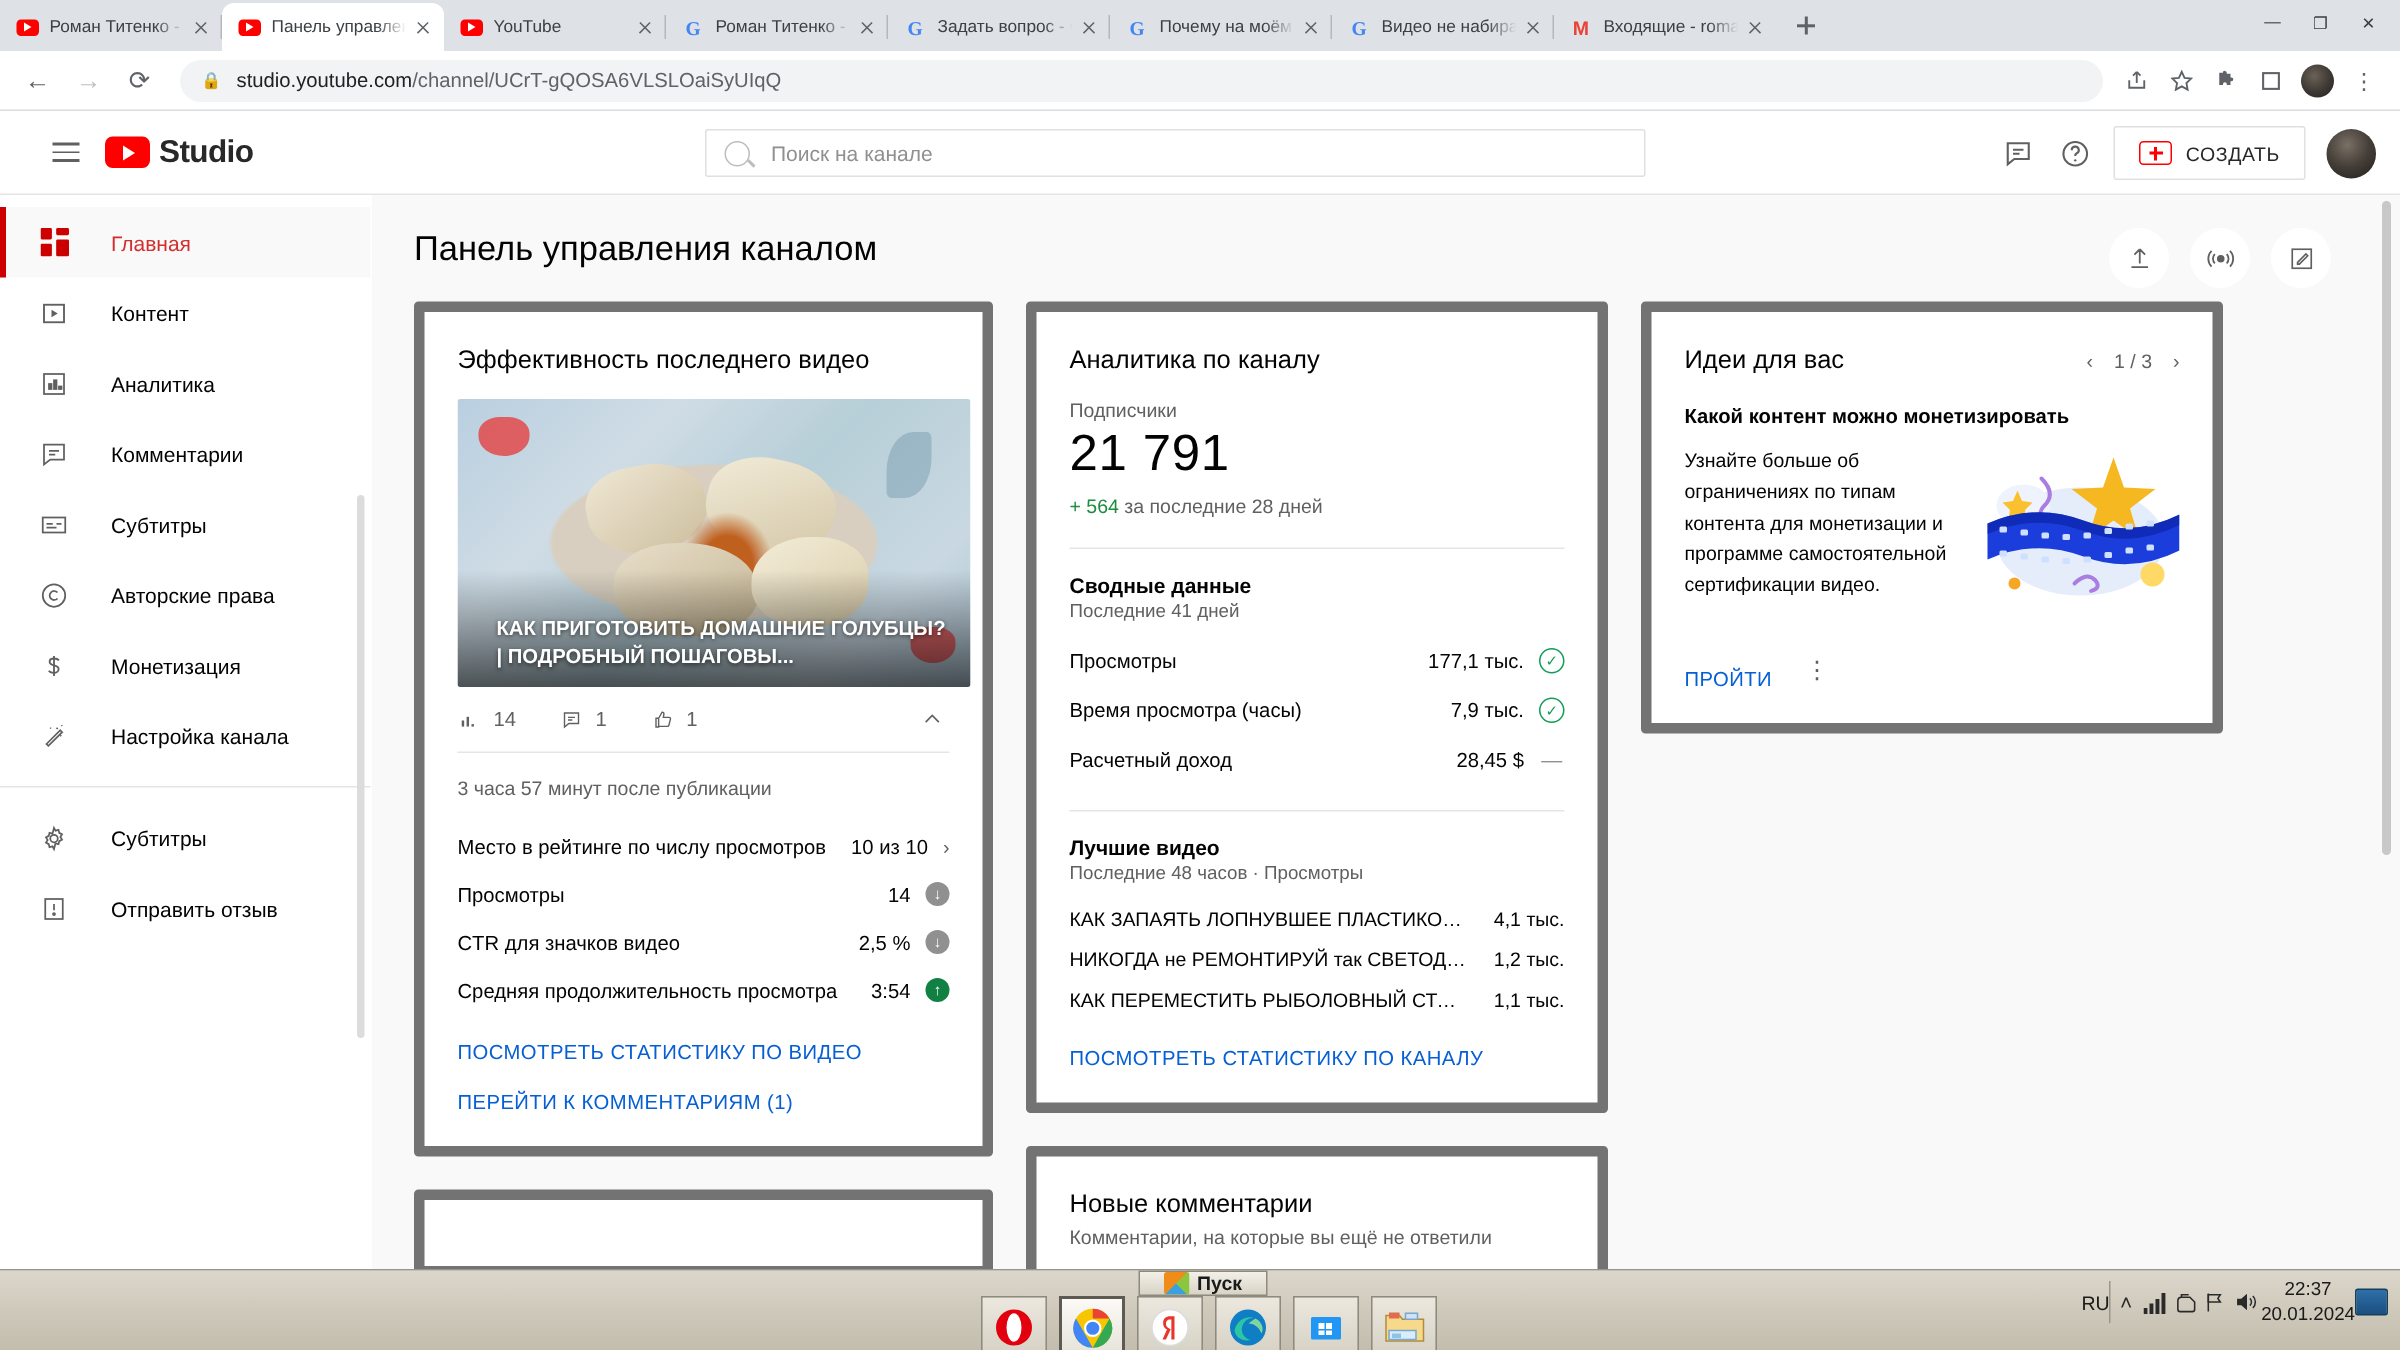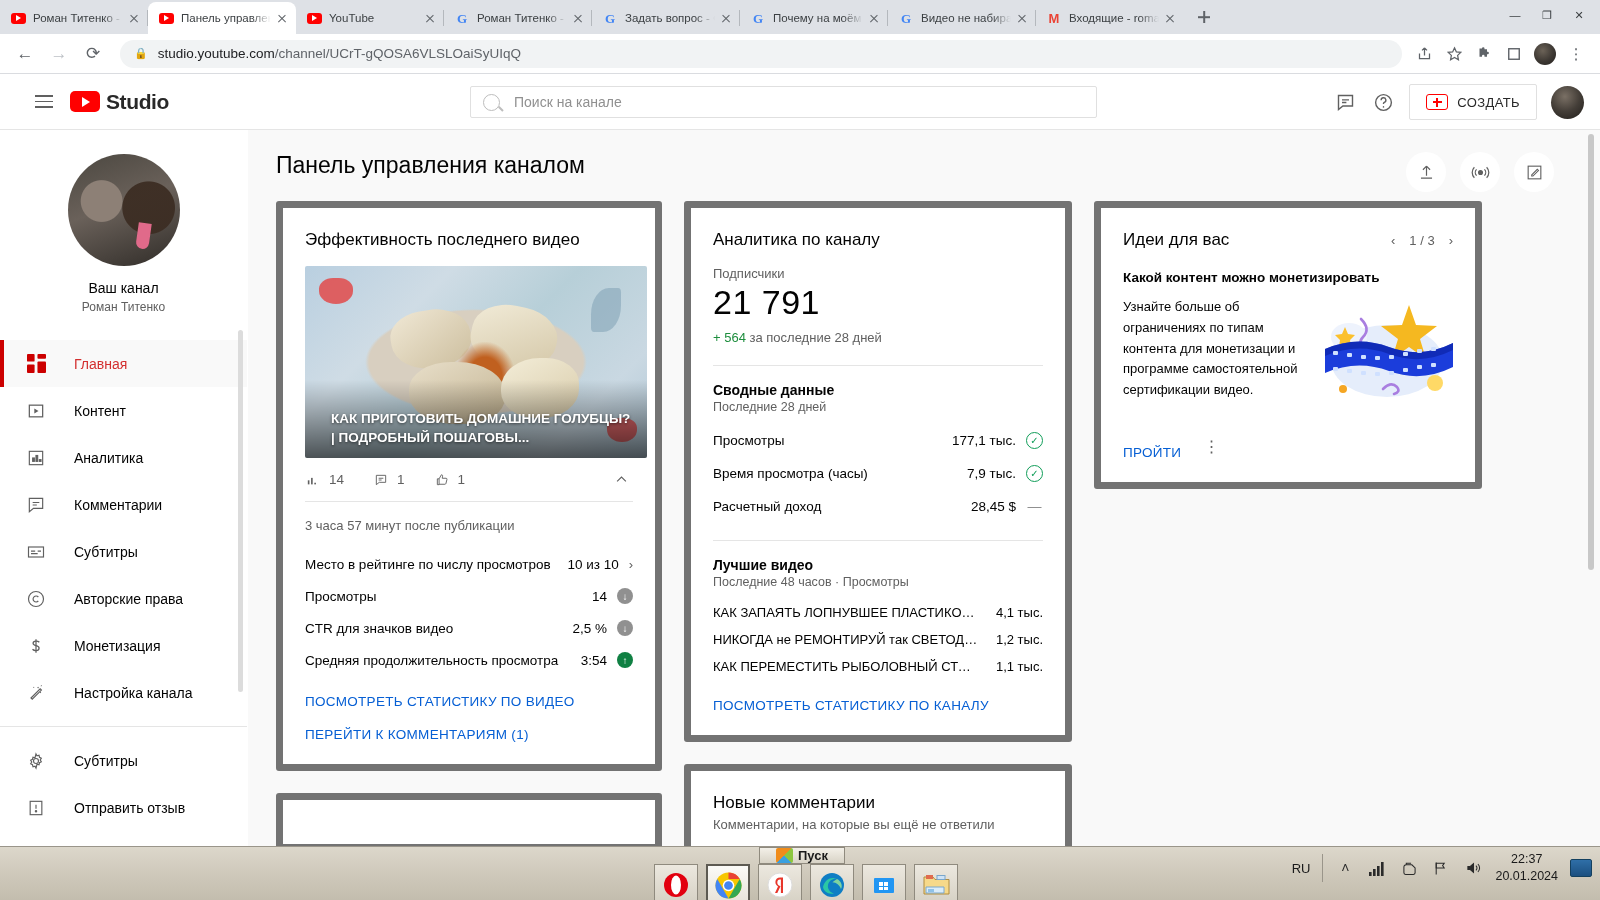--- a/index.html
+++ b/index.html
@@ -275,21 +275,21 @@
     background:
       linear-gradient(135deg,#f08c1a 0 48%, transparent 48%),
       linear-gradient(45deg,#3aa0e0 0 48%, transparent 48%),
       #8cc63f;
     border-radius: 2px; }
   .tb-apps { display:flex; align-items:center; gap: 8px; margin-left: 12px; }
   .tb-app { width: 44px; height: 42px; display:flex; align-items:center; justify-content:center;
             background: linear-gradient(to bottom,#ece8df,#d5d0c3); border:1px solid #8f8a7e; }
   .tb-app.active { background: linear-gradient(to bottom,#fbfaf7,#e6e2d8);
                    border:2px solid #5d5a52; }
-  .tray { position:absolute; right: 8px; display:flex; align-items:center; gap: 12px; height: 42px; }
+  .tray { position:absolute; right: 8px; display:flex; align-items:center; height: 42px; }
   .tray-lang { font-size: 13px; color:#1a1a1a; }
   .tray-sep { width:1px; height: 28px; background:#9a958a; }
   .tray-ico { width: 20px; height: 20px; display:flex; align-items:center;
               justify-content:center; color:#2a2a2a; font-size: 14px; }
   .tray-clock { text-align:center; font-size: 12.5px; color:#1a1a1a; line-height: 1.35; }
   .tray-show { width: 22px; height: 18px; background: linear-gradient(to bottom,#2f6fa8,#1b4f80);
                border: 1px solid #13405f; border-radius: 2px; }
 
   svg { display:block; }
 </style>
@@ -435,25 +435,20 @@
           <span class="create-ico"></span>
           <span>СОЗДАТЬ</span>
         </div>
         <div class="avatar-hdr"></div>
       </div>
     </div>
 
     <div class="studio-body">
 
       <div class="sidebar">
-        <div class="chan-block">
-          <div class="chan-avatar"></div>
-          <div class="chan-name">Ваш канал</div>
-          <div class="chan-sub">Роман Титенко</div>
-        </div>
 
         <div class="nav-list">
           <div class="nav-item active">
             <span class="nav-icon">
               <svg width="19" height="19" viewBox="0 0 20 20" fill="currentColor">
                 <rect x="0" y="0" width="8" height="8" rx="1"></rect>
                   <rect x="11" y="0" width="9" height="5" rx="1"></rect>
                 <rect x="11" y="8" width="9" height="12" rx="1"></rect>
                   <rect x="0" y="11" width="8" height="9" rx="1"></rect>
                 </svg>
@@ -672,21 +667,21 @@
               <div class="card-title">Аналитика по каналу</div>
               <div class="kpi-label">Подписчики</div>
               <div class="kpi-value">21 791</div>
               <div class="kpi-delta">
                 <b>+ 564</b><span> за последние 28 дней</span>
               </div>
 
               <div class="divline" style="margin:20px 0 16px"></div>
 
               <div class="sec-title">Сводные данные</div>
-              <div class="sec-sub">Последние 28 дней</div>
+              <div class="sec-sub">Последние 41 дней</div>
 
               <div class="stat-row">
                 <span class="stat-label">Просмотры</span>
                 <span class="stat-right">
                   <span class="stat-val">177,1 тыс.</span>
                   <span class="badge-check">✓</span>
                 </span>
               </div>
               <div class="stat-row">
                 <span class="stat-label">Время просмотра (часы)</span>

